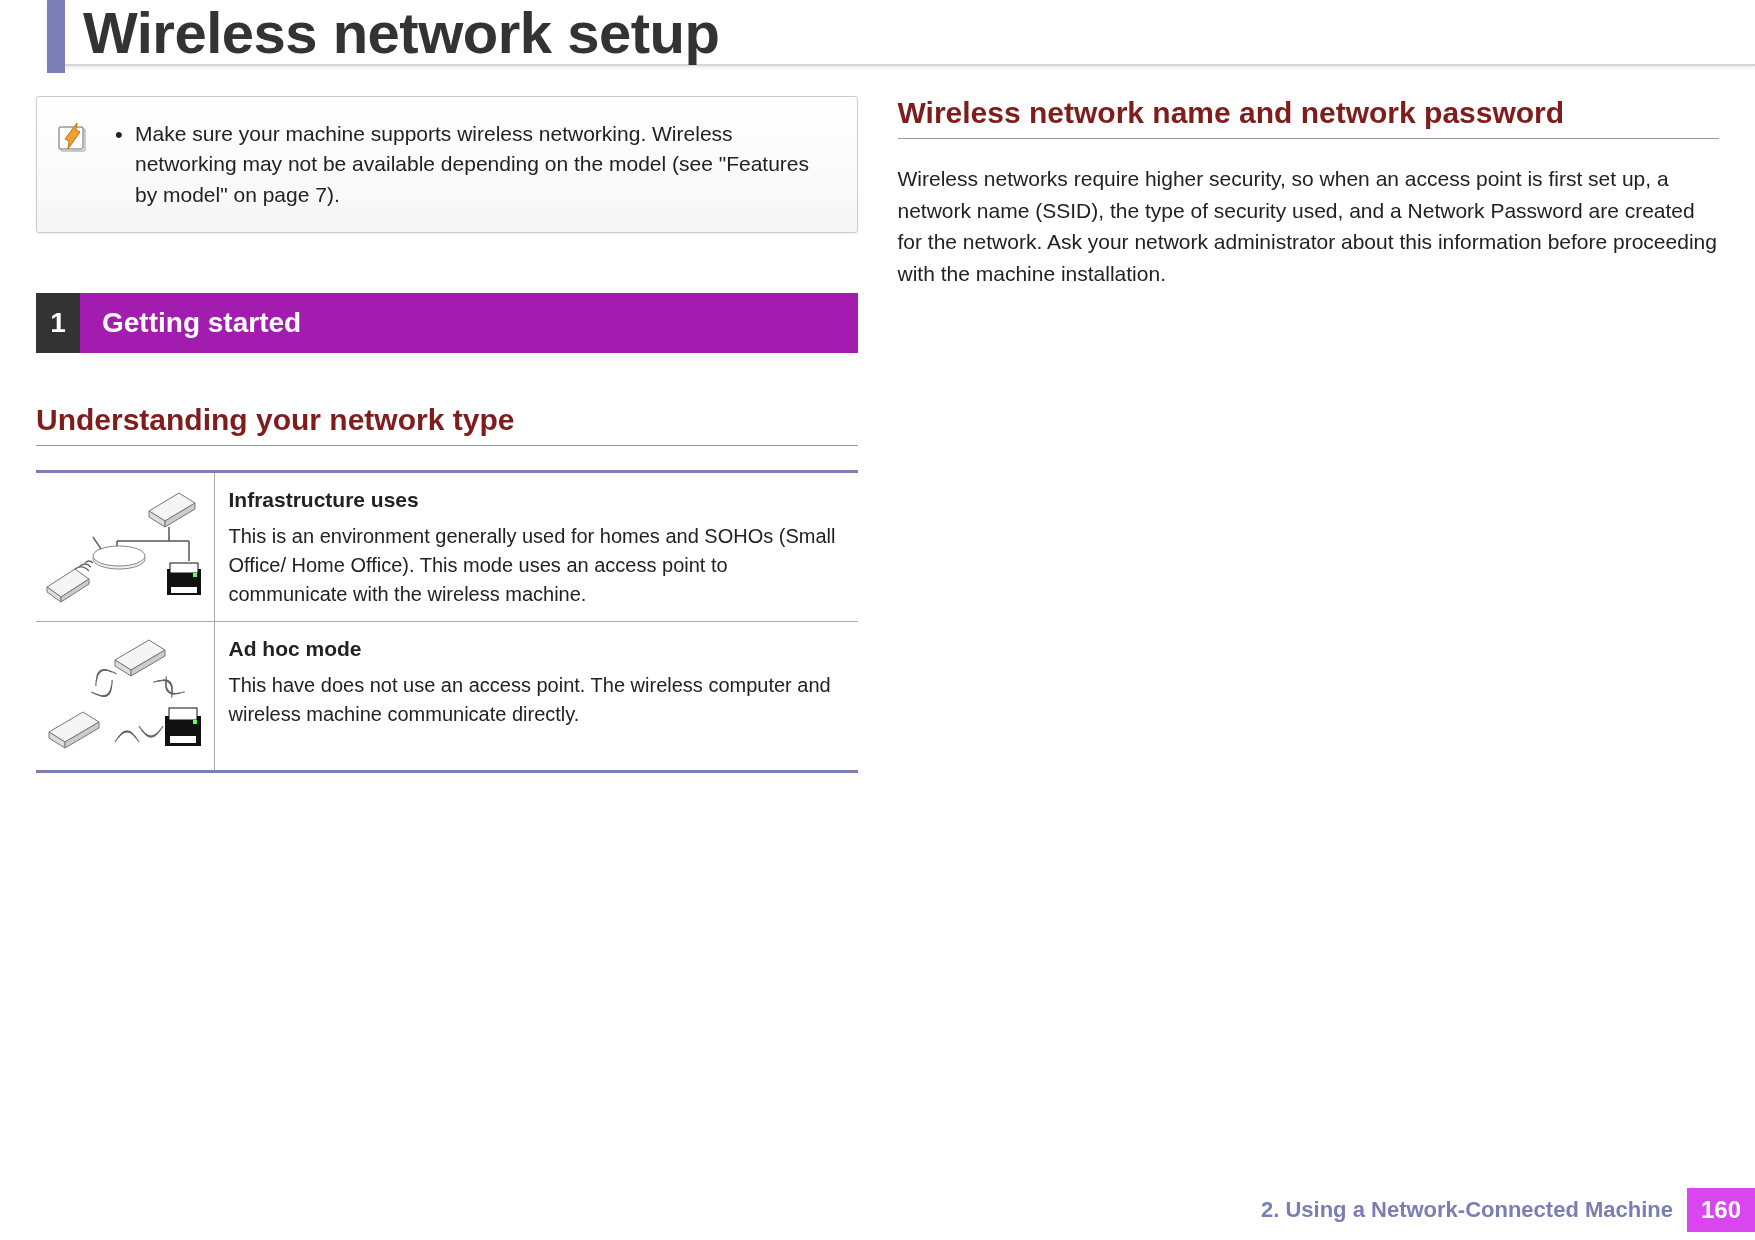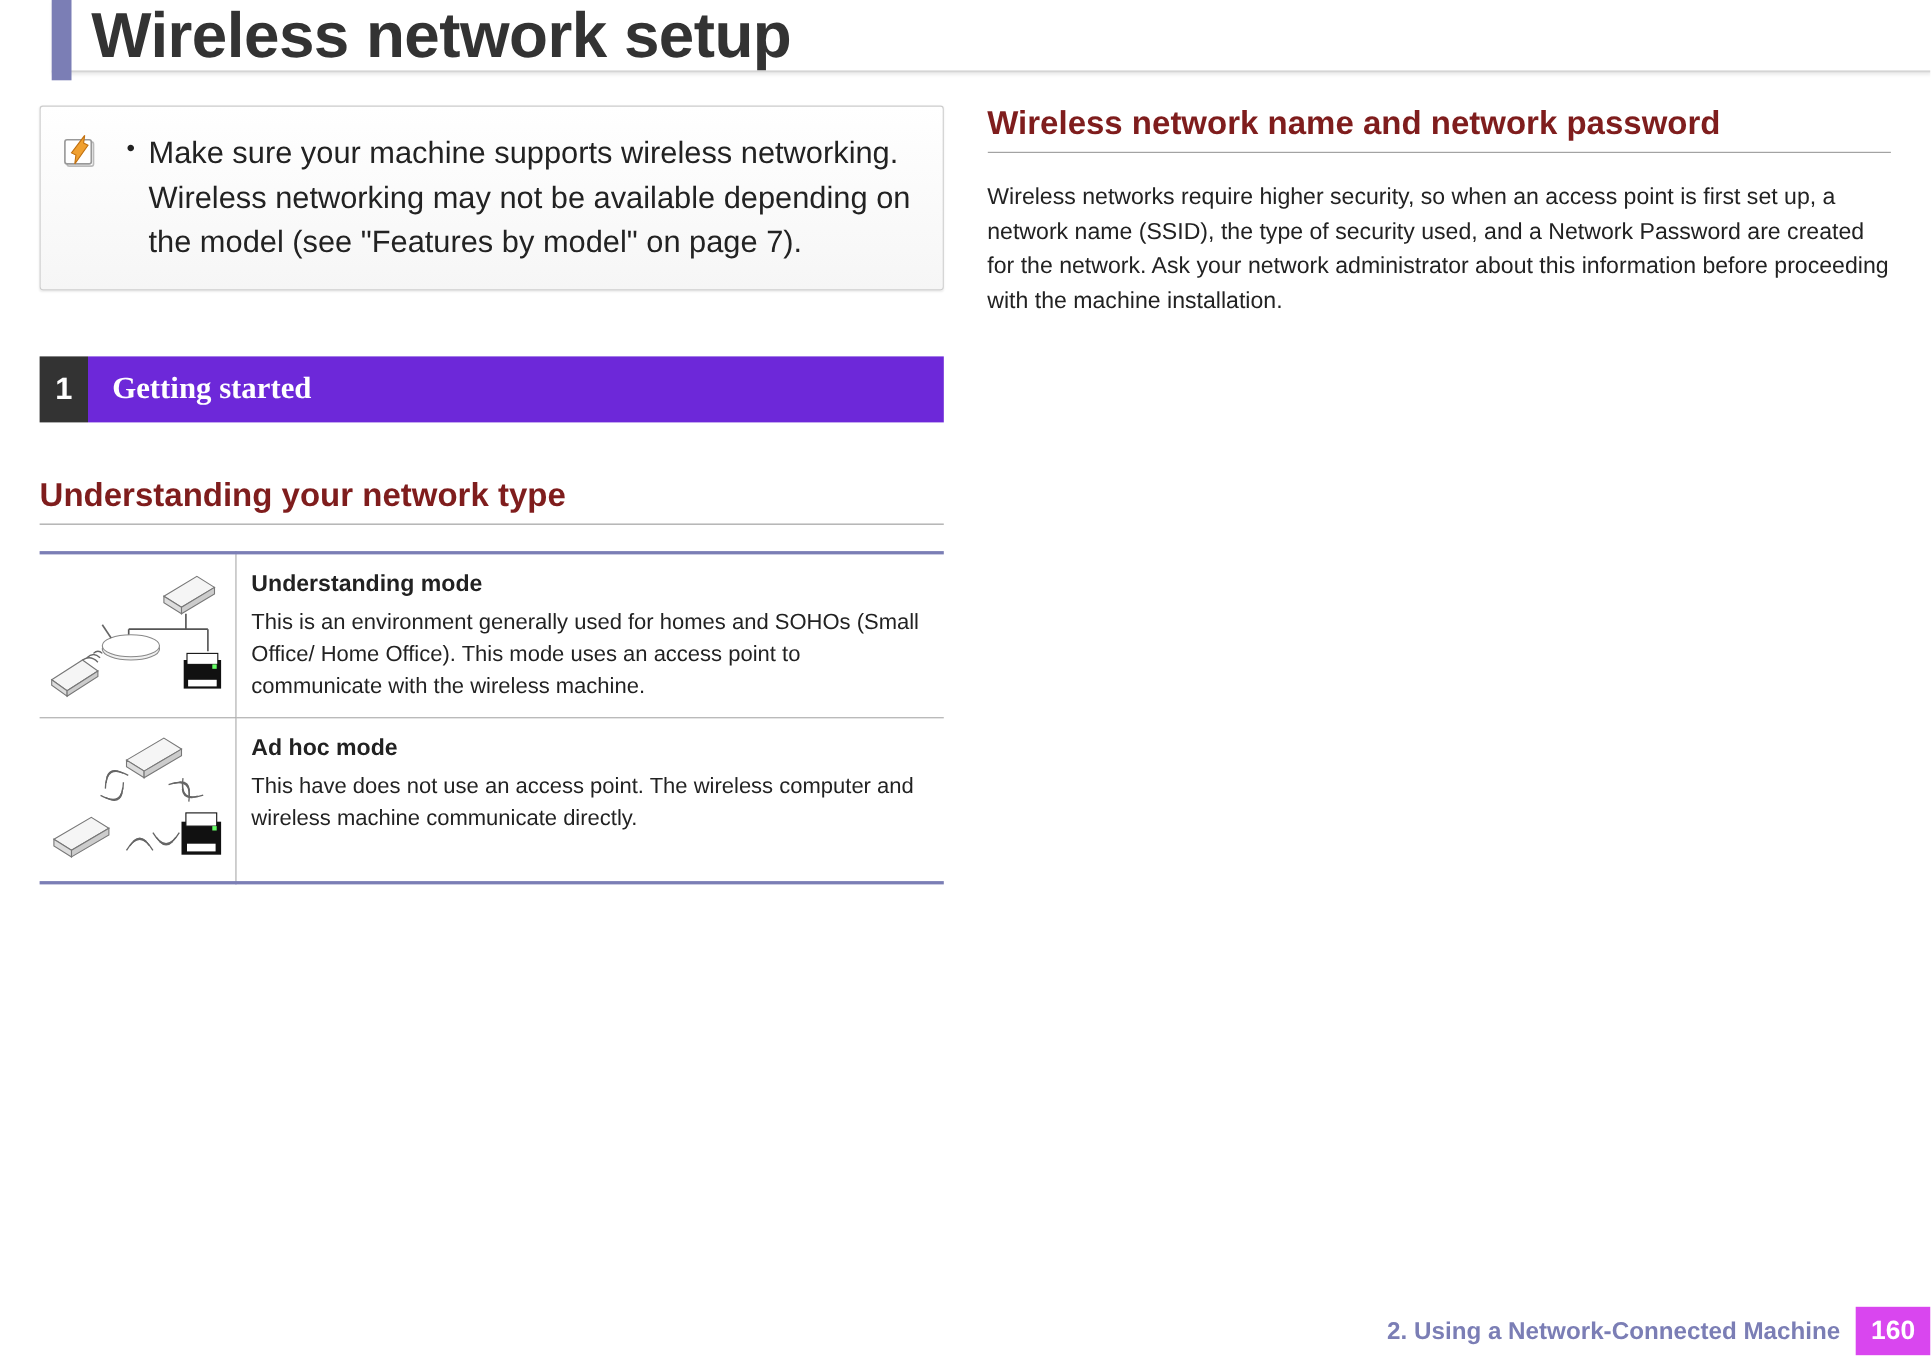--- a/index.html
+++ b/index.html
@@ -50,21 +50,21 @@
     display: flex;
     gap: 18px;
     margin-bottom: 60px;
   }
   .note-icon-wrap {
     flex-shrink: 0;
     padding-top: 2px;
   }
   .note-list {
     list-style: none;
-    font-size: 28px;
+    font-size: 21px;
     line-height: 1.45;
   }
   .note-list li {
     position: relative;
     padding-left: 26px;
     margin-bottom: 14px;
   }
   .note-list li:last-child { margin-bottom: 0; }
   .note-list li::before {
     content: "•";
@@ -84,27 +84,26 @@
     width: 44px;
     background: #333;
     color: #fff;
     font-size: 28px;
     font-weight: 700;
     display: flex;
     align-items: center;
     justify-content: center;
   }
   .section-label {
-    background: #6d28d9;
+    background: #a21caf;
     color: #fff;
     font-size: 28px;
     font-weight: 700;
     padding: 14px 22px;
     flex: 1;
-    font-family: Liberation Serif, serif;
   }
   
   .subhead {
     color: #7f1d1d;
     font-size: 30px;
     font-weight: 700;
     border-bottom: 1px solid #999;
     padding-bottom: 8px;
     margin-bottom: 24px;
   }
@@ -231,21 +230,21 @@
 
             <g transform="translate(122,76)">
               <rect x="0" y="6" width="34" height="26" fill="#111"></rect>
               <rect x="3" y="0" width="28" height="10" fill="#fff" stroke="#111"></rect>
               <rect x="4" y="24" width="26" height="6" fill="#fff"></rect>
               <rect x="26" y="10" width="4" height="4" fill="#6f6"></rect>
             </g>
           </svg>
         </td>
         <td>
-          <span class="mode-title">Understanding mode</span>
+          <span class="mode-title">Infrastructure uses</span>
           <span>This is an environment generally used for homes and SOHOs (Small Office/ Home Office). This mode uses an access point to communicate with the wireless machine.</span>
         </td>
       </tr>
       <tr>
         <td class="mode-img-cell">
           <svg class="diagram-svg" width="160" height="120" viewBox="0 0 160 120">
 
             <g transform="translate(70,4)">
               <path d="M0 20 L34 0 L50 10 L16 30 Z" fill="#f5f5f5" stroke="#777"></path>
               <path d="M0 20 L16 30 L16 36 L0 26 Z" fill="#ddd" stroke="#777"></path>

